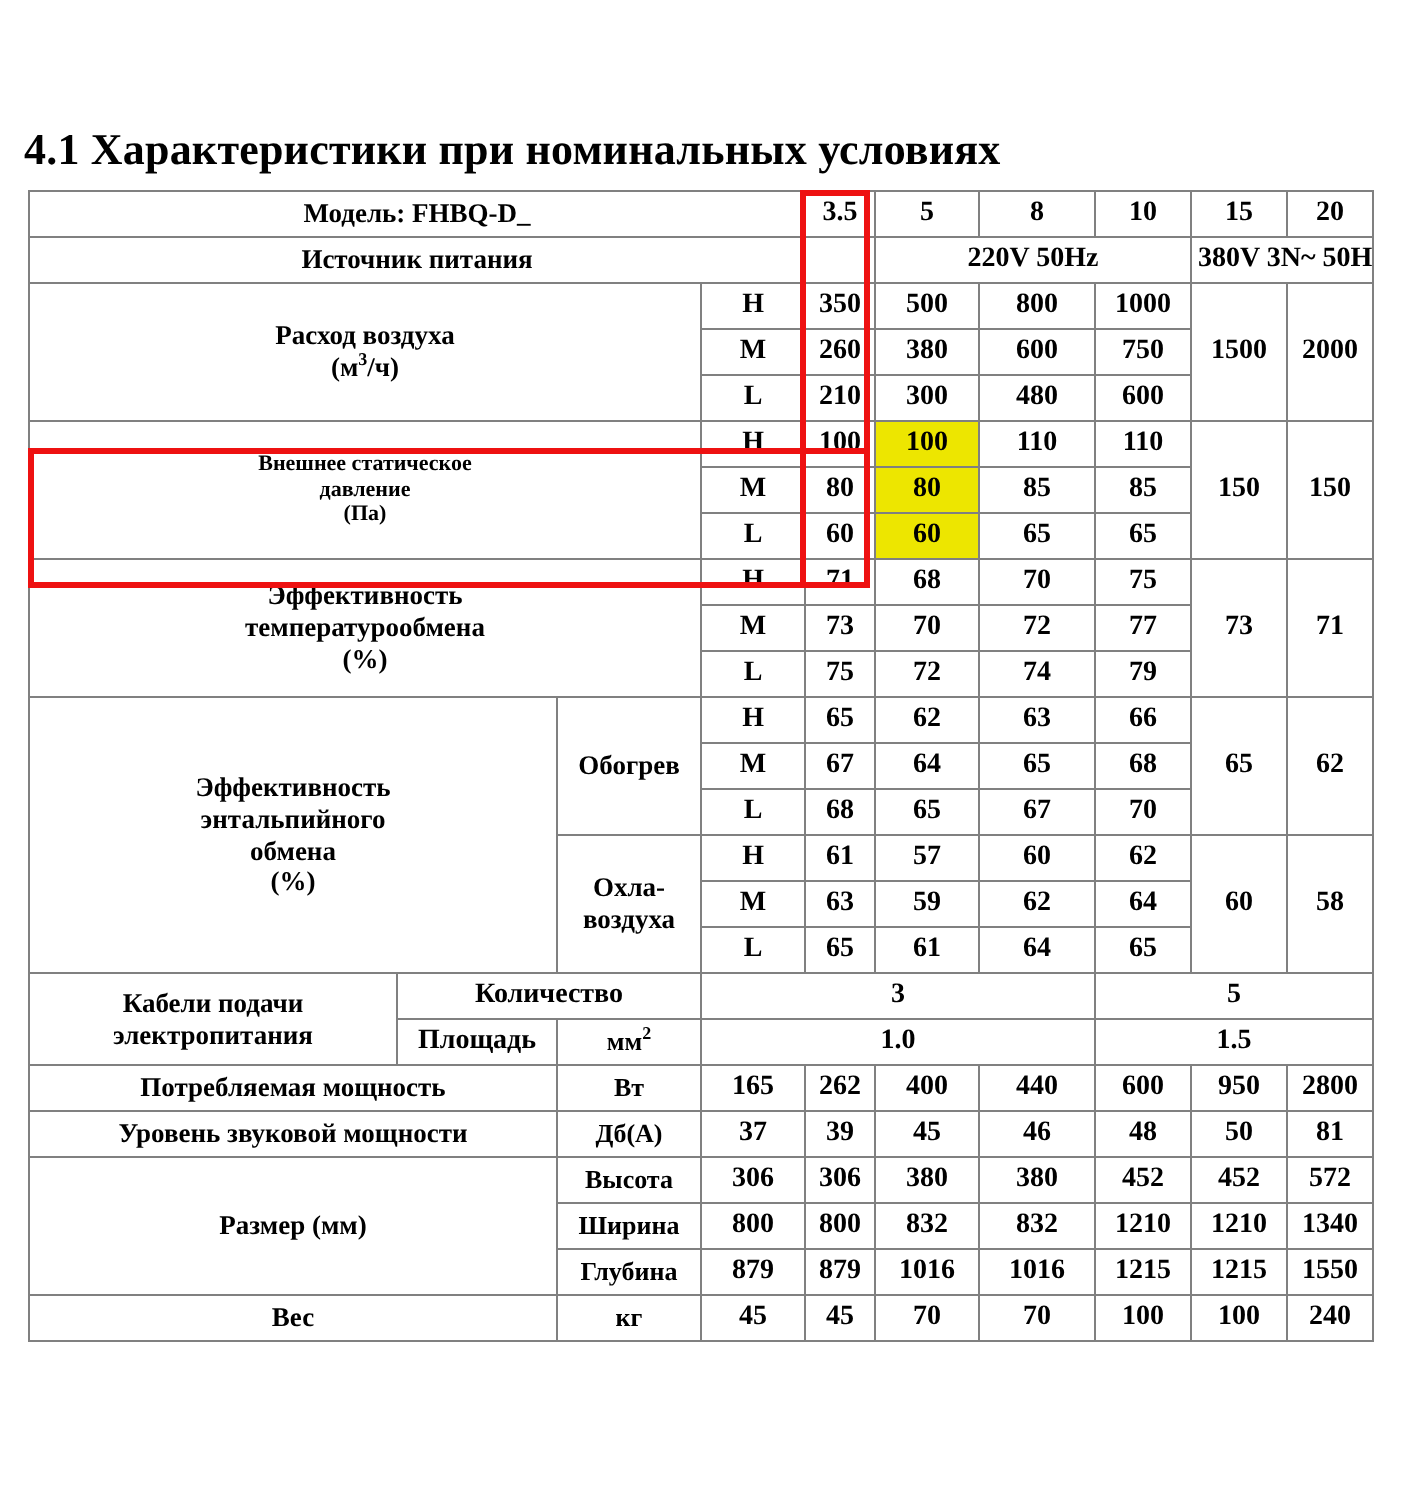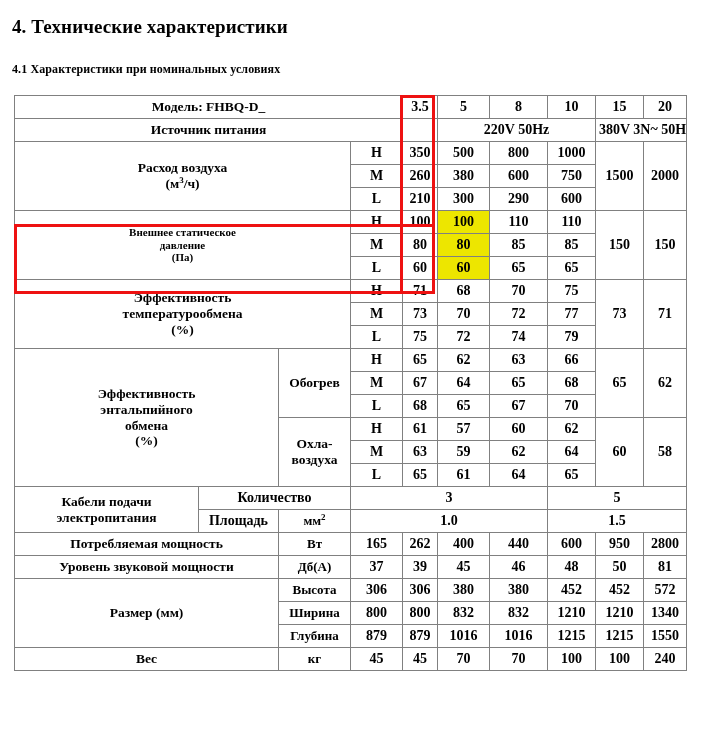--- a/index.html
+++ b/index.html
@@ -29,21 +29,21 @@
     font-size: 19px;
     font-weight: bold;
     letter-spacing: 0.1px;
     white-space: nowrap;
   }
 
   .heading-2 {
     position: absolute;
     left: 12px;
     top: 62px;
-    font-size: 12px;
+    font-size: 22px;
     font-weight: bold;
     letter-spacing: 0.1px;
     white-space: nowrap;
   }
 
   .table-wrap {
     position: absolute;
     left: 14px;
     top: 95px;
     width: 672px;
@@ -130,21 +130,20 @@
     top: 224px;
     width: 421px;
     height: 70px;
   }
 </style>
 </head>
 <body>
 
 <div class="page">
 
-  <div class="heading-1">4. Технические характеристики</div>
   <div class="heading-2">4.1 Характеристики при номинальных условиях</div>
 
   <div class="table-wrap">
     <table class="spec">
       <colgroup>
         <col style="width:184px">
         <col style="width:80px">
         <col style="width:72px">
         <col style="width:52px">
         <col style="width:35px">
@@ -192,21 +191,21 @@
           <td class="hml">M</td>
           <td class="num">260</td>
           <td class="num">380</td>
           <td class="num">600</td>
           <td class="num">750</td>
         </tr>
         <tr>
           <td class="hml">L</td>
           <td class="num">210</td>
           <td class="num">300</td>
-          <td class="num">290</td>
+          <td class="num">480</td>
           <td class="num">600</td>
         </tr>
 
         <tr>
           <td class="lbl-sm multi" colspan="3" rowspan="3">
             <span>Внешнее статическое</span><br>
             <span>давление</span><br>
             <span>(Па)</span>
           </td>
           <td class="hml">H</td>

